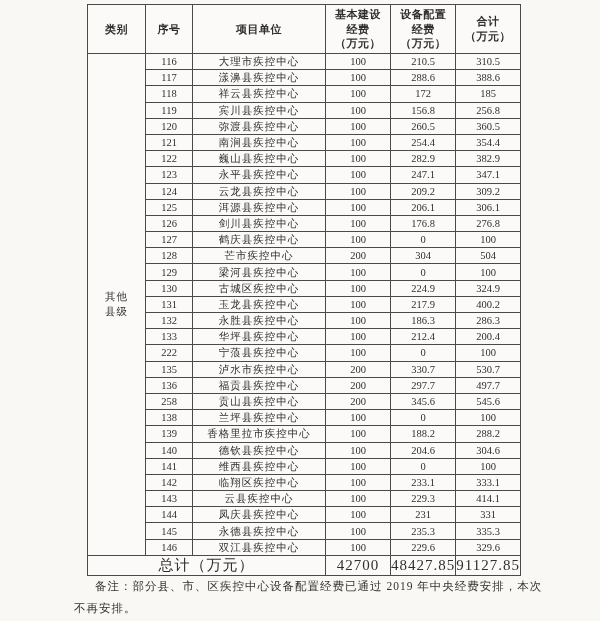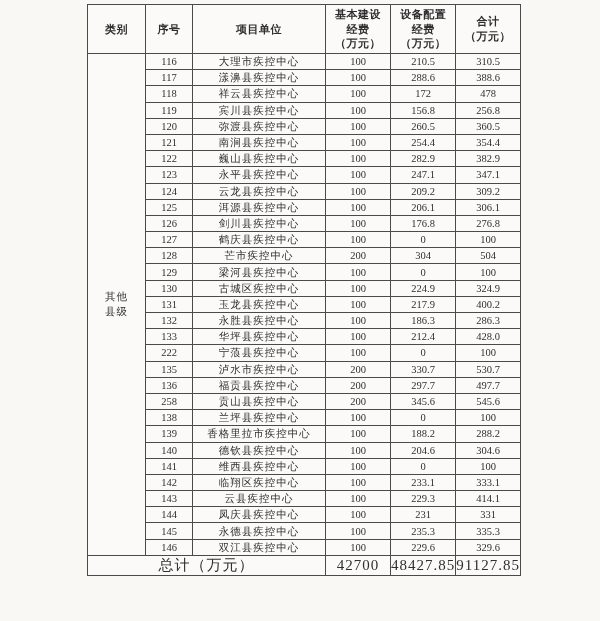--- a/index.html
+++ b/index.html
@@ -111,21 +111,21 @@
           <td class="unit">漾濞县疾控中心</td>
           <td>100</td>
           <td>288.6</td>
           <td>388.6</td>
         </tr>
         <tr>
           <td>118</td>
           <td class="unit">祥云县疾控中心</td>
           <td>100</td>
           <td>172</td>
-          <td>478</td>
+          <td>185</td>
         </tr>
         <tr>
           <td>119</td>
           <td class="unit">宾川县疾控中心</td>
           <td>100</td>
           <td>156.8</td>
           <td>256.8</td>
         </tr>
         <tr>
           <td>120</td>
@@ -216,21 +216,21 @@
           <td class="unit">永胜县疾控中心</td>
           <td>100</td>
           <td>186.3</td>
           <td>286.3</td>
         </tr>
         <tr>
           <td>133</td>
           <td class="unit">华坪县疾控中心</td>
           <td>100</td>
           <td>212.4</td>
-          <td>428.0</td>
+          <td>200.4</td>
         </tr>
         <tr>
           <td>222</td>
           <td class="unit">宁蒗县疾控中心</td>
           <td>100</td>
           <td>0</td>
           <td>100</td>
         </tr>
         <tr>
           <td>135</td>
@@ -320,14 +320,16 @@
     <tfoot>
       <tr>
         <td colspan="3">总计（万元）</td>
         <td>42700</td>
         <td>48427.85</td>
         <td>91127.85</td>
       </tr>
     </tfoot>
   </table>
 
+  <p class="note">备注：部分县、市、区疾控中心设备配置经费已通过 2019 年中央经费安排，本次
+不再安排。</p>
 
 </div>
 
 </body></html>

